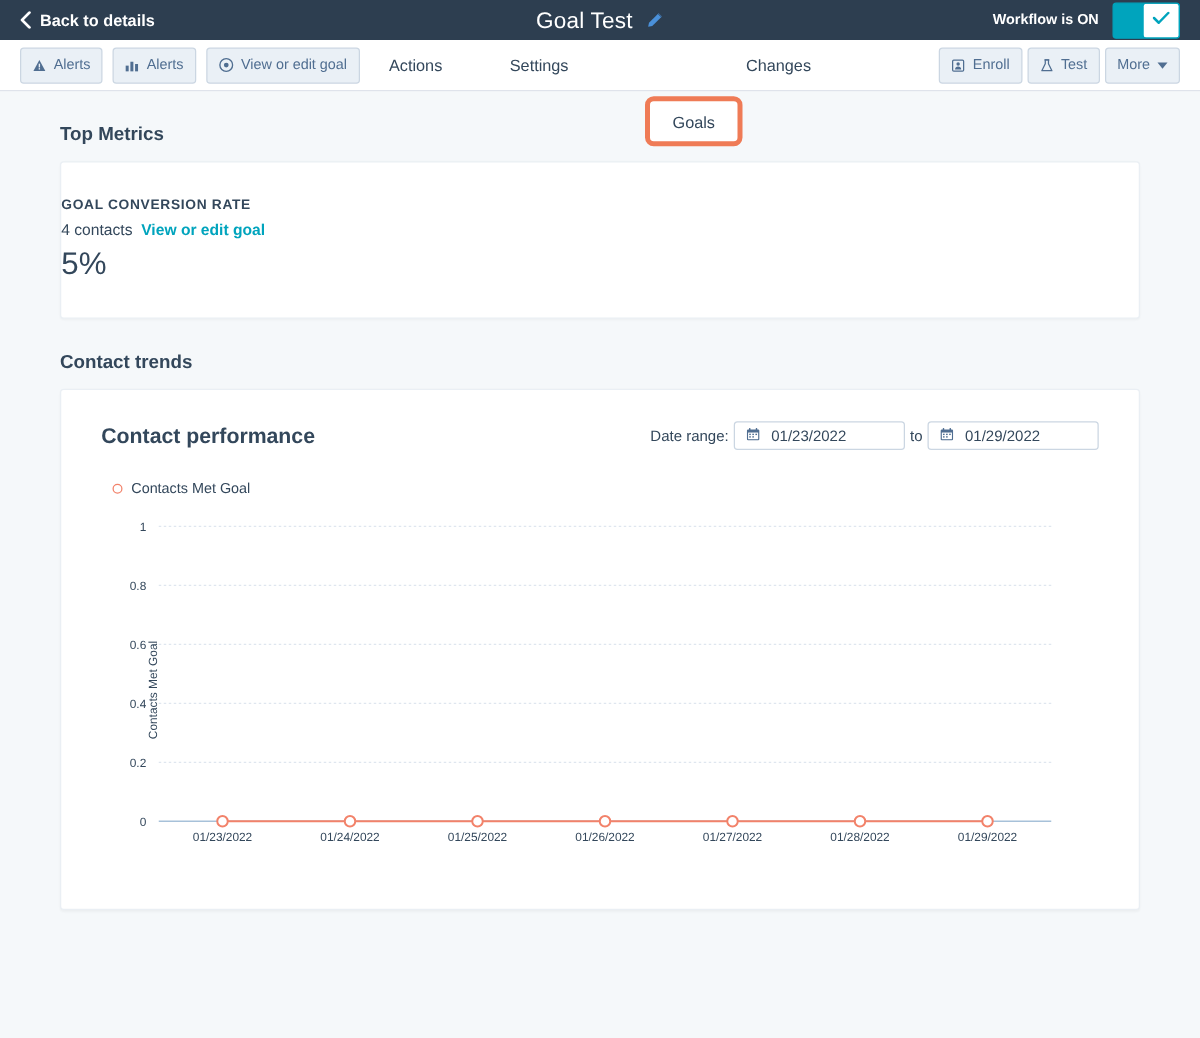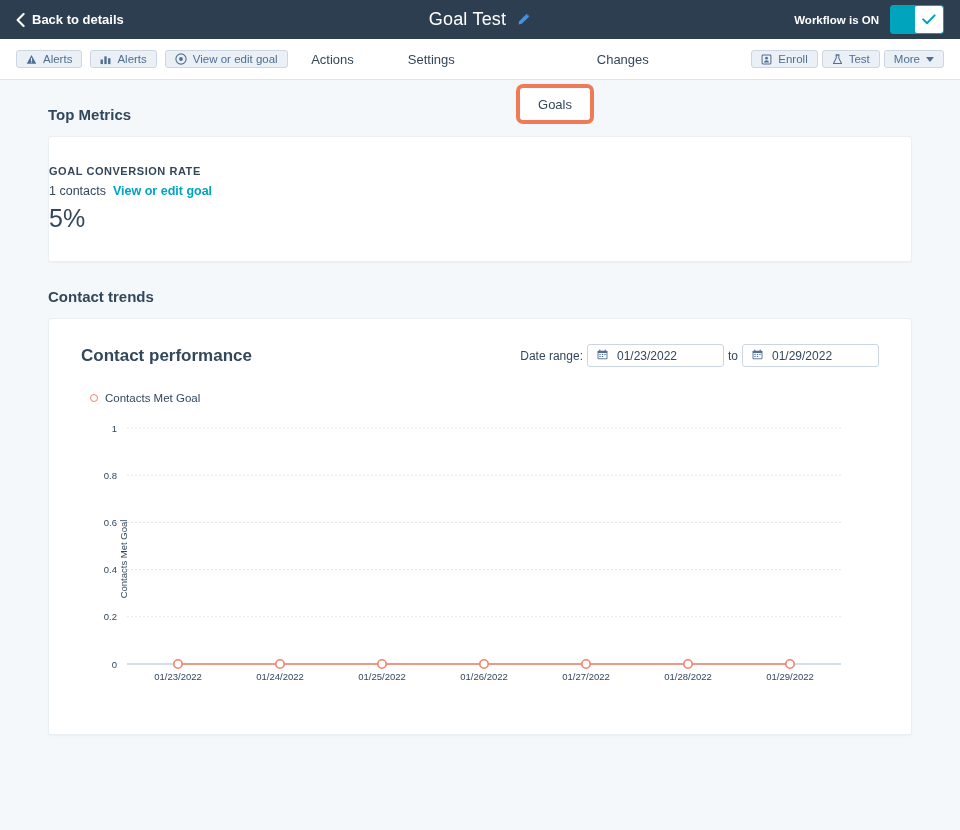--- a/index.html
+++ b/index.html
@@ -7,21 +7,21 @@
     width: 960px; height: 830px;
     font-family: "Liberation Sans", sans-serif;
     background: #f5f8fa;
     color: #33475b;
     overflow: hidden;
   }
 
   
   .topbar {
     position: relative;
-    height: 39px;
+    height: 32px;
     background: #2d3e50;
     display: flex;
     align-items: center;
     padding: 0 16px;
   }
   .back-link {
     display: flex; align-items: center; gap: 7px;
     color: #ffffff; font-size: 13px; font-weight: 700;
     cursor: pointer;
   }
@@ -57,21 +57,21 @@
     height: 41px;
     background: #ffffff;
     border-bottom: 1px solid #dfe3eb;
     display: flex;
     align-items: center;
     padding: 0 16px;
   }
   .btn-group-left { display: flex; gap: 8px; }
   .btn {
     display: inline-flex; align-items: center; gap: 6px;
-    height: 18px; padding: 0 9px;
+    height: 29px; padding: 0 9px;
     background: #eaf0f6; border: 1px solid #cbd6e2; border-radius: 3px;
     color: #506e91; font-size: 11.5px; font-weight: 400;
     cursor: pointer; white-space: nowrap;
   }
   .btn svg { display: block; }
   .tabs {
     position: absolute; left: 0; right: 0; top: 0; bottom: 0;
     display: flex; align-items: center; justify-content: center;
     gap: 34px; pointer-events: none;
   }
@@ -276,21 +276,21 @@
   <div class="tab-goals">Goals</div>
 </div>
 
 <div class="content">
 
   <div class="section-title">Top Metrics</div>
 
   <div class="card metrics-card">
     <div class="metric-label">GOAL CONVERSION RATE</div>
     <div class="metric-sub">
-      <span>1 contacts</span>
+      <span>4 contacts</span>
       <span class="metric-link">View or edit goal</span>
     </div>
     <div class="metric-value">5%</div>
   </div>
 
   <div class="section-title">Contact trends</div>
 
   <div class="card chart-card">
     <div class="chart-head">
       <div class="chart-title">Contact performance</div>

